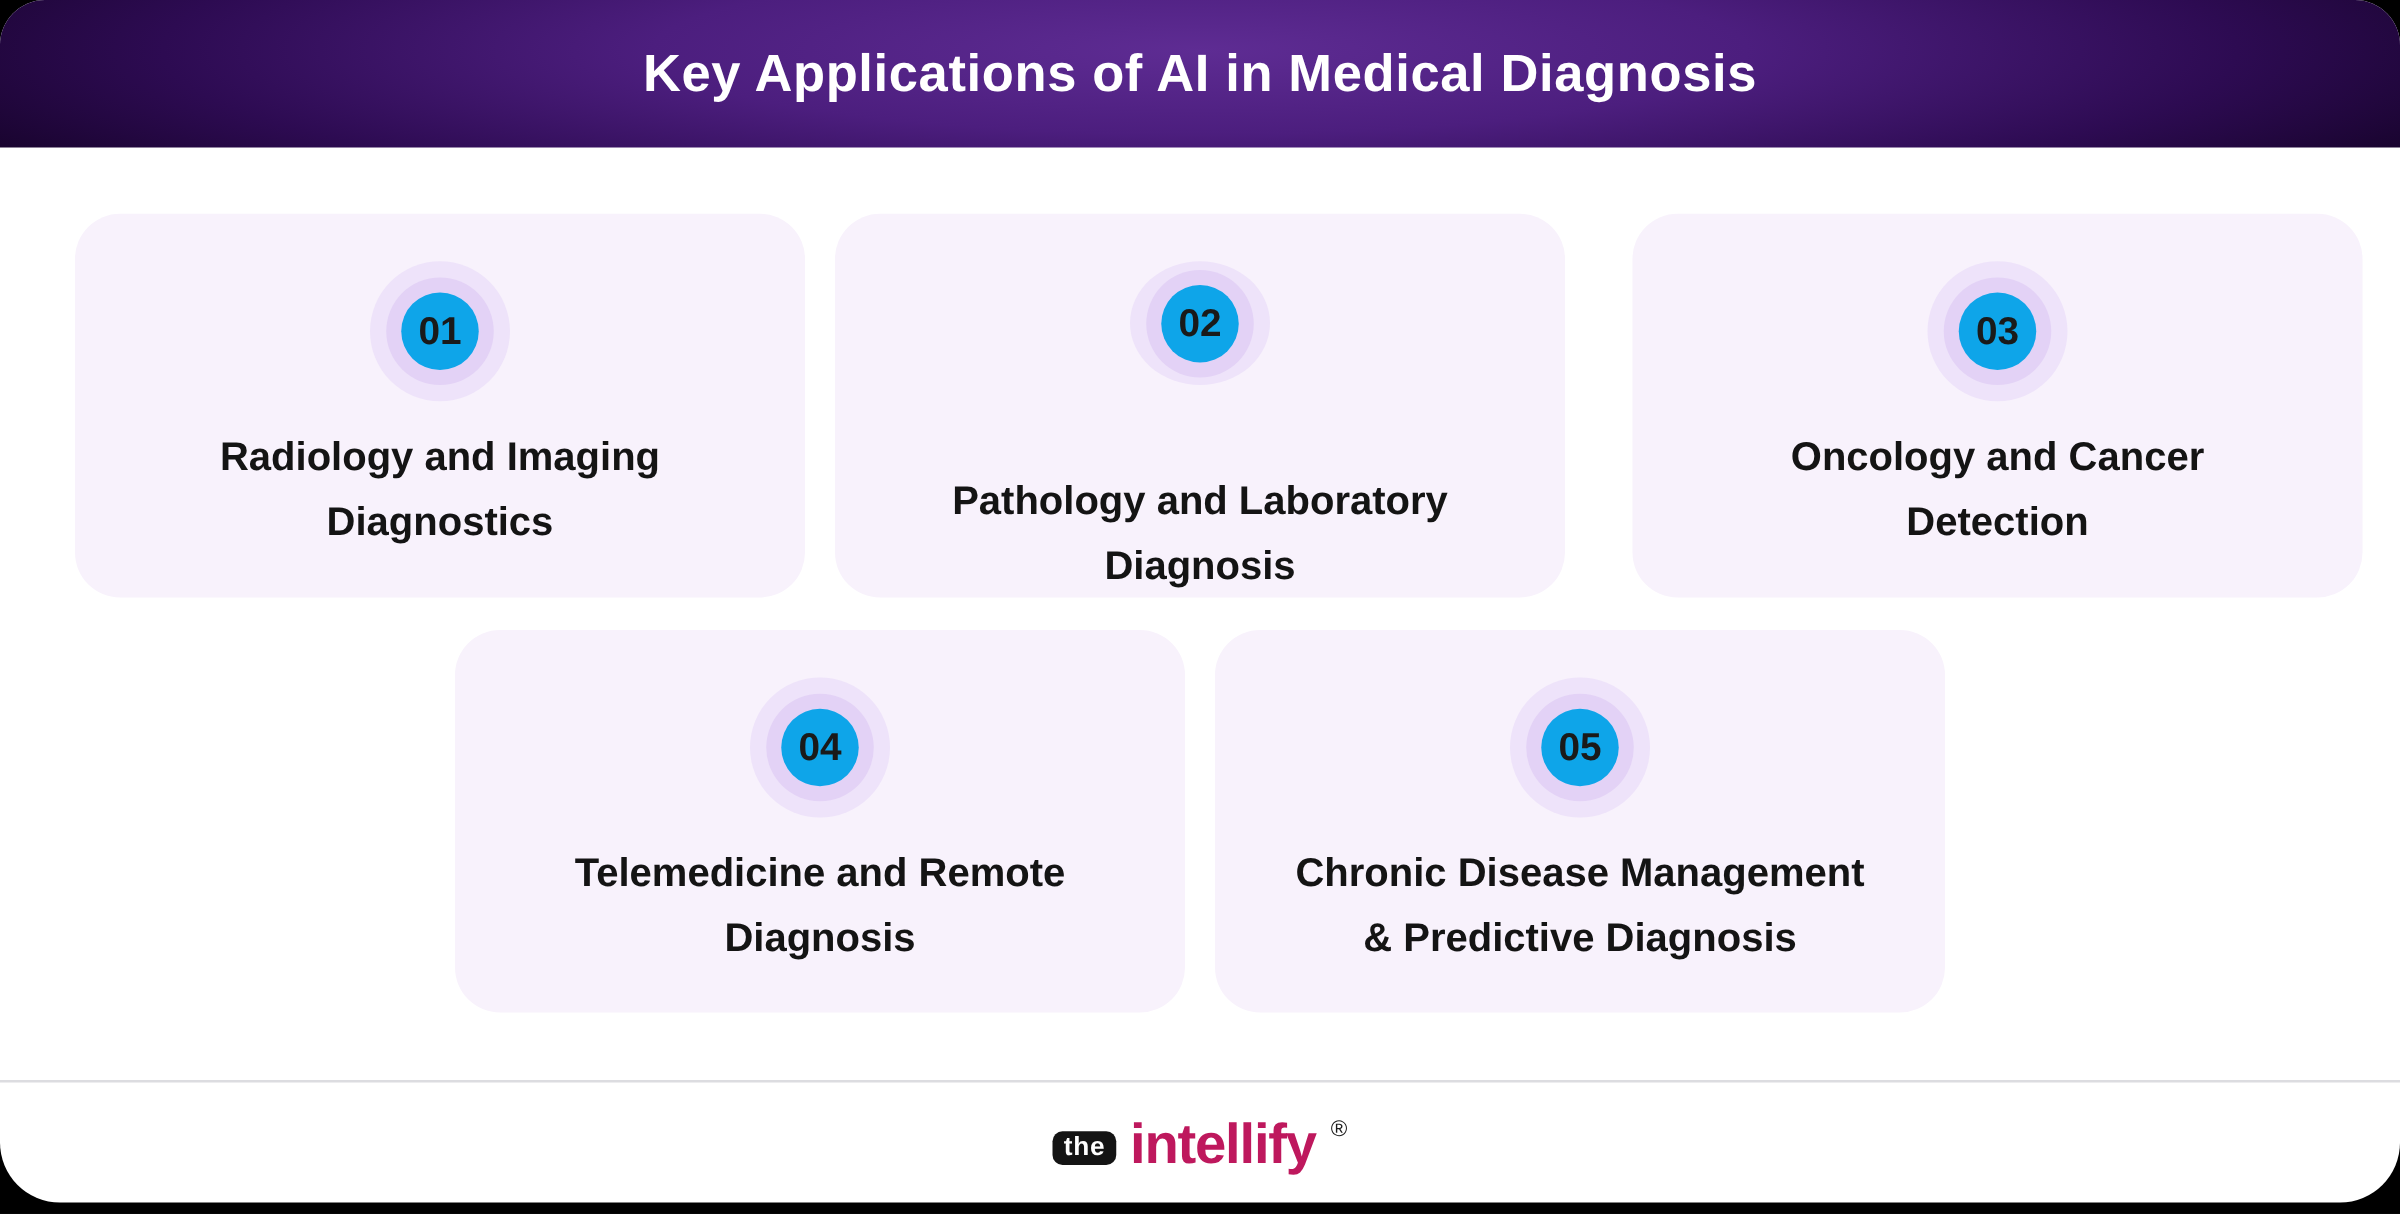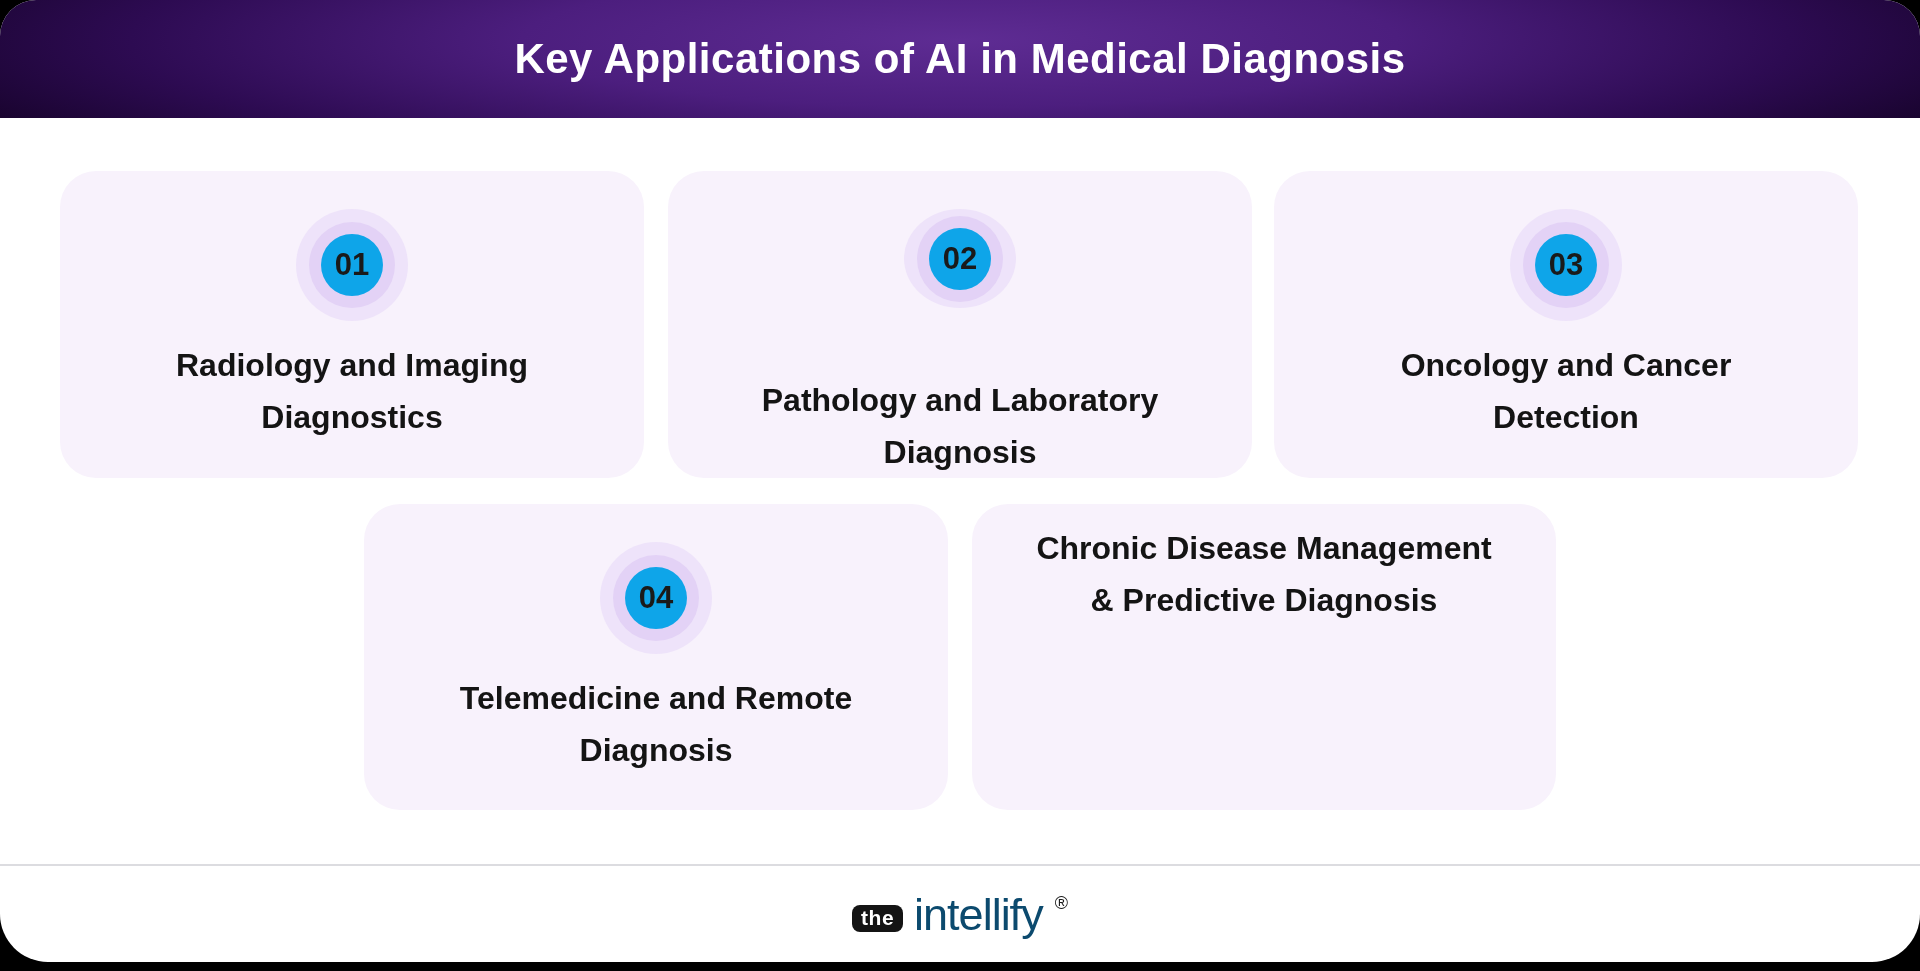--- a/index.html
+++ b/index.html
@@ -41,21 +41,21 @@
     background: #f8f2fc;
     border-radius: 36px;
     display: flex;
     flex-direction: column;
     align-items: center;
   }
   .card.row1 { top: 171px; height: 307px; }
   .card.row2 { top: 504px; height: 306px; }
   .card.c1 { left: 60px; }
   .card.c2 { left: 668px; gap: 48px; }
-  .card.c3 { left: 1274px; }
+  .card.c3 { left: 1306px; }
   .card.c4 { left: 364px; }
   .card.c5 { left: 972px; }
   .badge-outer {
     margin-top: 38px;
     width: 112px; height: 112px;
     border-radius: 50%;
     background: #eee3fa;
     display: flex; align-items: center; justify-content: center;
   }
   .badge-mid {
@@ -109,22 +109,22 @@
     border-radius: 8px;
     font-size: 21px;
     font-weight: 700;
     padding: 2px 9px 4px 9px;
     margin-top: 8px;
     letter-spacing: 0.5px;
     line-height: 1;
   }
   .logo-name {
     font-size: 45px;
-    font-weight: 400;
-    color: #0c4a6e;
+    font-weight: 700;
+    color: #be185d;
     letter-spacing: -1px;
     line-height: 1;
   }
   .logo-reg {
     font-size: 18px;
     font-weight: 400;
     color: #1a1a1a;
     align-self: flex-start;
     margin: 2px 0 0 1px;
     line-height: 1;
@@ -190,20 +190,27 @@
           </div>
         </div>
       </div>
       <div class="card-title">
         <div>Telemedicine and Remote</div>
         <div>Diagnosis</div>
       </div>
     </div>
 
     <div class="card row2 c5">
+      <div class="badge-outer">
+        <div class="badge-mid">
+          <div class="badge-inner">
+            <span class="badge-number">05</span>
+          </div>
+        </div>
+      </div>
       <div class="card-title">
         <div>Chronic Disease Management</div>
         <div>&amp; Predictive Diagnosis</div>
       </div>
     </div>
 
     <div class="divider"></div>
 
     <div class="footer">
       <div class="logo">

